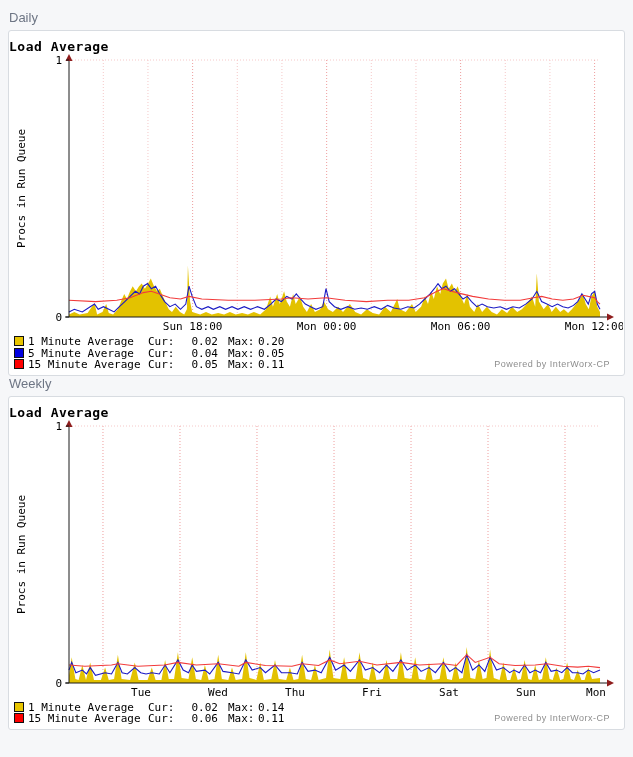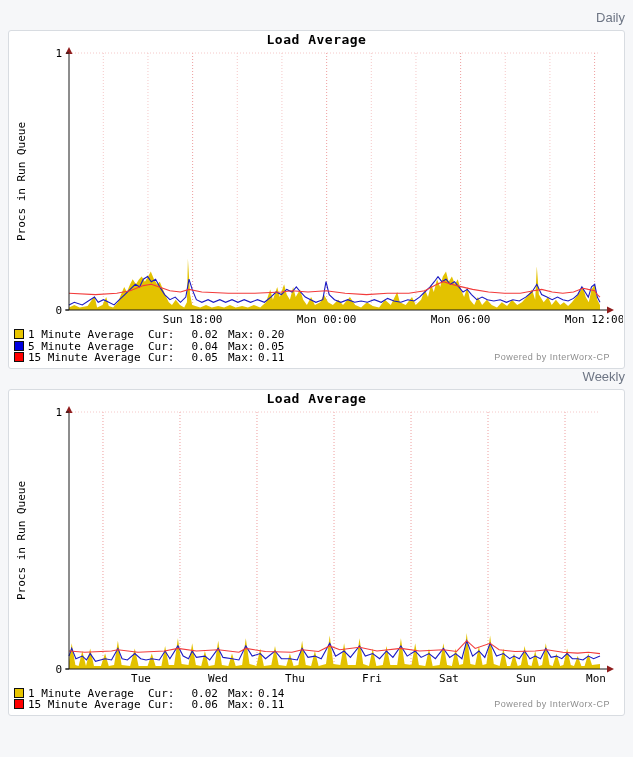--- a/index.html
+++ b/index.html
@@ -7,38 +7,36 @@
     width:617px;height:741px;
     padding:8px;
     background:#f6f7f9;
     font-family:"Liberation Sans", sans-serif;
   }
   .sec-label{
     color:#6d7584;
     font-size:13px;
     line-height:15px;
     margin:2px 0 5px 1px;
-    text-align:right;
   }
   .sec-label.second{margin-top:0;}
   .panel{
     background:#ffffff;
     border:1px solid #d8dce1;
     border-radius:3px;
     position:relative;
     overflow:hidden;
     padding-bottom:4px;
   }
   .graph{
     font-family:"DejaVu Sans Mono", monospace;
     color:#000;
   }
   .gtitle{
-    margin-top:2px;
-    text-align:center;
+    margin-top:9px;
     font-size:13px;
     font-weight:bold;
     line-height:14px;
     letter-spacing:.5px;
   }
   svg.plot{display:block;}
   svg.plot text{
     font-family:"DejaVu Sans Mono", monospace;
     font-size:11px;
     fill:#000;

